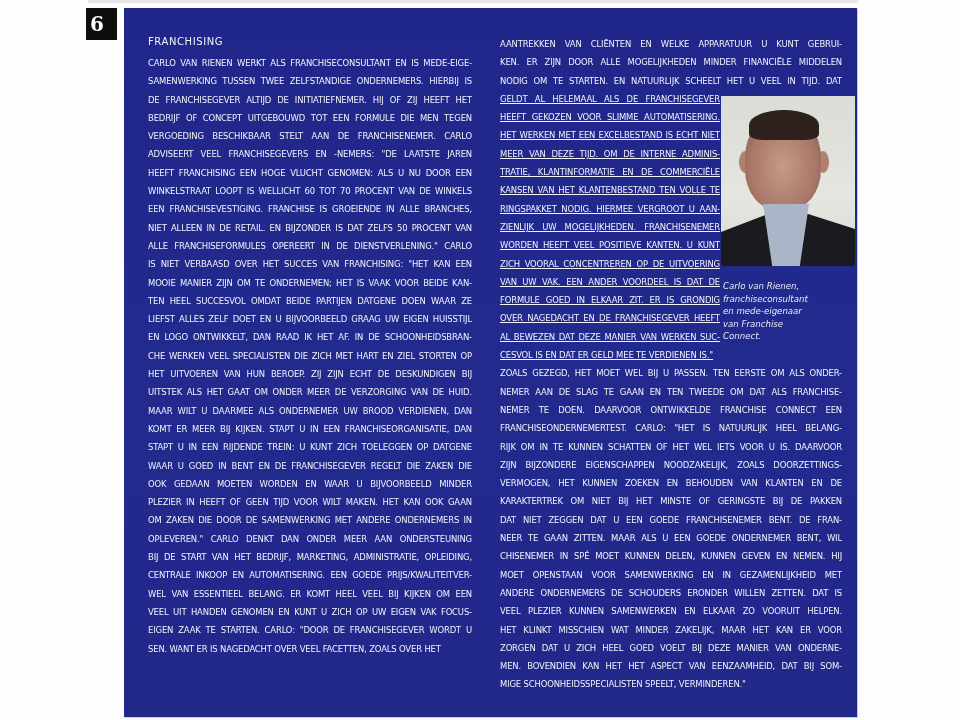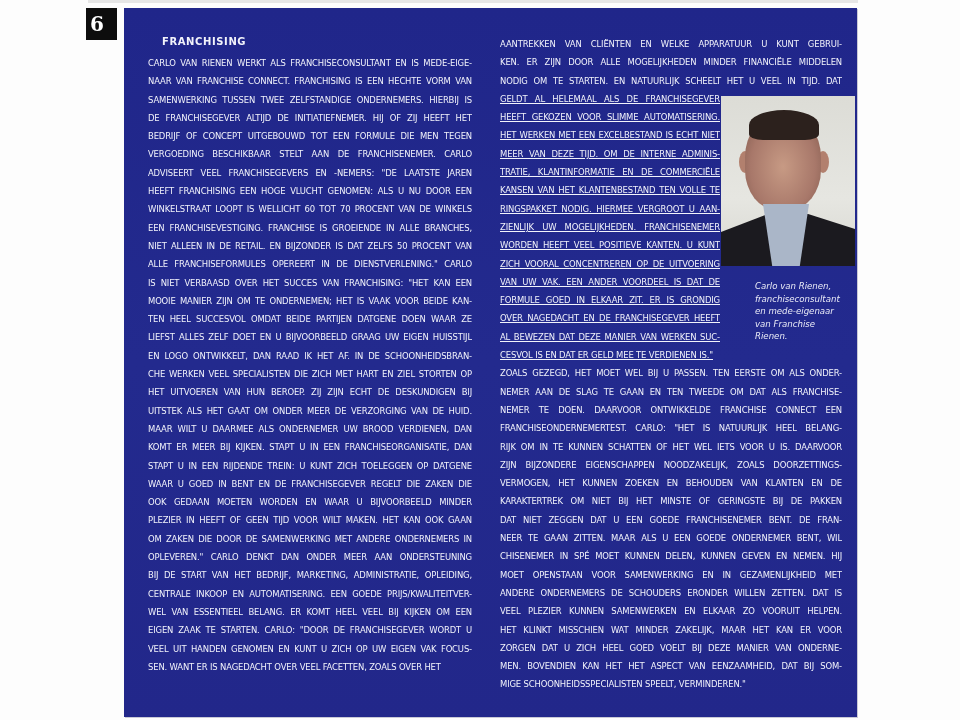--- a/index.html
+++ b/index.html
@@ -32,22 +32,22 @@
     text-transform: uppercase;
   }
   .col .line {
     display: block; white-space: nowrap; text-align: justify;
     text-align-last: justify; height: 18.3px; overflow: hidden;
   }
   .col .line.last { text-align-last: left; }
   .col-left { left: 24px; top: 32px; width: 324px; }
   .col-right { left: 376px; top: 32px; width: 342px; }
   .heading {
-    position: absolute; left: 38px; top: 28px;
-    color: #f2f3fb; font-size: 10px; font-weight: bold; letter-spacing: 0.6px;
+    position: absolute; left: 24px; top: 28px;
+    color: #f2f3fb; font-size: 10px; font-weight: normal; letter-spacing: 0.6px;
   }
   .narrow .line { width: 220px; text-decoration: underline; }
   .photo {
     position: absolute; left: 597px; top: 88px; width: 134px; height: 170px;
     background: linear-gradient(180deg, #dcdcd6 0%, #e6e6e1 60%, #d8d8d2 100%);
     overflow: hidden;
   }
   .photo .head {
     position: absolute; left: 24px; top: 18px; width: 76px; height: 96px;
     border-radius: 45% 45% 42% 42%;
@@ -65,38 +65,37 @@
     background: #1b1a1f;
     clip-path: polygon(0 30%, 35% 0, 65% 0, 100% 25%, 100% 100%, 0 100%);
   }
   .photo .shirt {
     position: absolute; left: 42px; top: 108px; width: 46px; height: 62px;
     background: #aab6c8;
     clip-path: polygon(0 0, 100% 0, 80% 100%, 20% 100%);
   }
   .caption {
     position: absolute; left: 599px; top: 272px; width: 130px;
-    color: #e9eaf6; font-style: italic; font-size: 8.6px; line-height: 12.6px; margin-left: 32px;
+    color: #e9eaf6; font-style: italic; font-size: 8.6px; line-height: 12.6px;
   }
   .caption span { display: block; }
 </style>
 </head>
 <body>
 
 <div class="top-rule"></div>
 
 <div class="page-number">6</div>
 
 <div class="panel">
   <div class="heading">FRANCHISING</div>
 
   <div class="col col-left" style="top:46px;">
     <div id="left-lines">
         <span class="line">CARLO VAN RIENEN WERKT ALS FRANCHISECONSULTANT EN IS MEDE-EIGE-</span>
-        <span class="line">NAAR VAN FRANCHISE CONNECT. FRANCHISING IS EEN HECHTE VORM VAN</span>
         <span class="line">SAMENWERKING TUSSEN TWEE ZELFSTANDIGE ONDERNEMERS. HIERBIJ IS</span>
         <span class="line">DE FRANCHISEGEVER ALTIJD DE INITIATIEFNEMER. HIJ OF ZIJ HEEFT HET</span>
         <span class="line">BEDRIJF OF CONCEPT UITGEBOUWD TOT EEN FORMULE DIE MEN TEGEN</span>
         <span class="line">VERGOEDING BESCHIKBAAR STELT AAN DE FRANCHISENEMER. CARLO</span>
         <span class="line">ADVISEERT VEEL FRANCHISEGEVERS EN -NEMERS: "DE LAATSTE JAREN</span>
         <span class="line">HEEFT FRANCHISING EEN HOGE VLUCHT GENOMEN: ALS U NU DOOR EEN</span>
         <span class="line">WINKELSTRAAT LOOPT IS WELLICHT 60 TOT 70 PROCENT VAN DE WINKELS</span>
         <span class="line">EEN FRANCHISEVESTIGING. FRANCHISE IS GROEIENDE IN ALLE BRANCHES,</span>
         <span class="line">NIET ALLEEN IN DE RETAIL. EN BIJZONDER IS DAT ZELFS 50 PROCENT VAN</span>
         <span class="line">ALLE FRANCHISEFORMULES OPEREERT IN DE DIENSTVERLENING." CARLO</span>
@@ -112,22 +111,22 @@
         <span class="line">KOMT ER MEER BIJ KIJKEN. STAPT U IN EEN FRANCHISEORGANISATIE, DAN</span>
         <span class="line">STAPT U IN EEN RIJDENDE TREIN: U KUNT ZICH TOELEGGEN OP DATGENE</span>
         <span class="line">WAAR U GOED IN BENT EN DE FRANCHISEGEVER REGELT DIE ZAKEN DIE</span>
         <span class="line">OOK GEDAAN MOETEN WORDEN EN WAAR U BIJVOORBEELD MINDER</span>
         <span class="line">PLEZIER IN HEEFT OF GEEN TIJD VOOR WILT MAKEN. HET KAN OOK GAAN</span>
         <span class="line">OM ZAKEN DIE DOOR DE SAMENWERKING MET ANDERE ONDERNEMERS IN</span>
         <span class="line">OPLEVEREN." CARLO DENKT DAN ONDER MEER AAN ONDERSTEUNING</span>
         <span class="line">BIJ DE START VAN HET BEDRIJF, MARKETING, ADMINISTRATIE, OPLEIDING,</span>
         <span class="line">CENTRALE INKOOP EN AUTOMATISERING. EEN GOEDE PRIJS/KWALITEITVER-</span>
         <span class="line">WEL VAN ESSENTIEEL BELANG. ER KOMT HEEL VEEL BIJ KIJKEN OM EEN</span>
+        <span class="line">VEEL UIT HANDEN GENOMEN EN KUNT U ZICH OP UW EIGEN VAK FOCUS-</span>
         <span class="line">EIGEN ZAAK TE STARTEN. CARLO: "DOOR DE FRANCHISEGEVER WORDT U</span>
-        <span class="line">VEEL UIT HANDEN GENOMEN EN KUNT U ZICH OP UW EIGEN VAK FOCUS-</span>
         <span class="line last">SEN. WANT ER IS NAGEDACHT OVER VEEL FACETTEN, ZOALS OVER HET</span>
       </div>
   </div>
 
   <div class="col col-right" style="top:27px;">
     <div id="right-top">
         <span class="line">AANTREKKEN VAN CLIËNTEN EN WELKE APPARATUUR U KUNT GEBRUI-</span>
         <span class="line">KEN. ER ZIJN DOOR ALLE MOGELIJKHEDEN MINDER FINANCIËLE MIDDELEN</span>
         <span class="line">NODIG OM TE STARTEN. EN NATUURLIJK SCHEELT HET U VEEL IN TIJD. DAT</span>
       </div>
@@ -177,15 +176,15 @@
     <div class="hair"></div>
     <div class="jacket"></div>
     <div class="shirt"></div>
   </div>
 
   <div class="caption">
     <span>Carlo van Rienen,</span>
     <span>franchiseconsultant</span>
     <span>en mede-eigenaar</span>
     <span>van Franchise</span>
-    <span>Rienen.</span>
+    <span>Connect.</span>
   </div>
 </div>
 
 </body></html>

